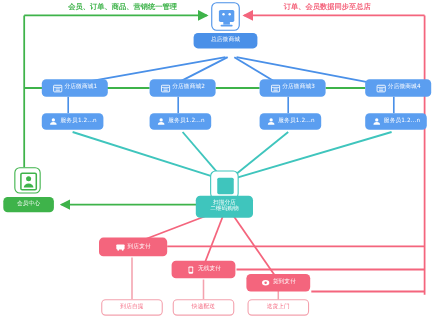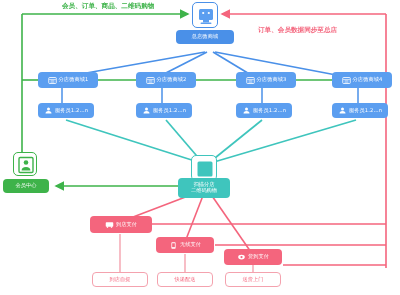--- a/index.html
+++ b/index.html
@@ -27,21 +27,21 @@
   .pinkout{background:#fff;border:1.4px solid #f4a2ae;color:#f4657d;}
 
   .lbl{font-size:5.2px;letter-spacing:.1px;}
   .lbl2{font-size:5.2px;}
 
   
   .iconbox{position:absolute;box-sizing:border-box;border-radius:5px;}
 
   .toptext{position:absolute;font-size:6.6px;font-weight:bold;white-space:nowrap;}
   .tg{color:#3eb34a;}
-  .tp{color:#f4657d;margin-top:24px;}
+  .tp{color:#f4657d;}
 
   .nodeIcon{display:inline-block;vertical-align:middle;margin-right:2px;}
 </style>
 </head>
 <body>
 
 <div id="stage">
 
   <svg class="wires" viewBox="0 0 400 295">
     <defs>
@@ -110,21 +110,21 @@
     </g>
 
     <g>
       <path d="M120,234 L120,272" stroke="#f4a2ae" stroke-width="1.4" fill="none"></path>
       <path d="M185,254 L185,272" stroke="#f4a2ae" stroke-width="1.4" fill="none"></path>
       <path d="M253,275 L253,272" stroke="#f4a2ae" stroke-width="1.4" fill="none"></path>
       <path d="M253,264 L253,272" stroke="#f4a2ae" stroke-width="1.4" fill="none"></path>
     </g>
   </svg>
 
-  <div class="toptext tg" style="left:62px;top:2px;">会员、订单、商品、二维码购物</div>
+  <div class="toptext tg" style="left:62px;top:2px;">会员、订单、商品、营销统一管理</div>
 
   <div class="toptext tp" style="left:258px;top:2px;">订单、会员数据同步至总店</div>
 
   <div class="iconbox" style="left:192px;top:2px;width:26px;height:26px;border:1.6px solid #4a90e8;background:#fff;">
     <svg viewBox="0 0 26 26" width="26" height="26">
       <rect x="6" y="6" width="14" height="11" rx="1.5" fill="#5b9ef0"></rect>
       <rect x="10" y="17" width="6" height="2.4" fill="#5b9ef0"></rect>
       <rect x="7.5" y="19.4" width="11" height="1.6" rx=".8" fill="#5b9ef0"></rect>
       <circle cx="10.2" cy="10" r="1.1" fill="#fff"></circle>
       <circle cx="15.8" cy="10" r="1.1" fill="#fff"></circle>

